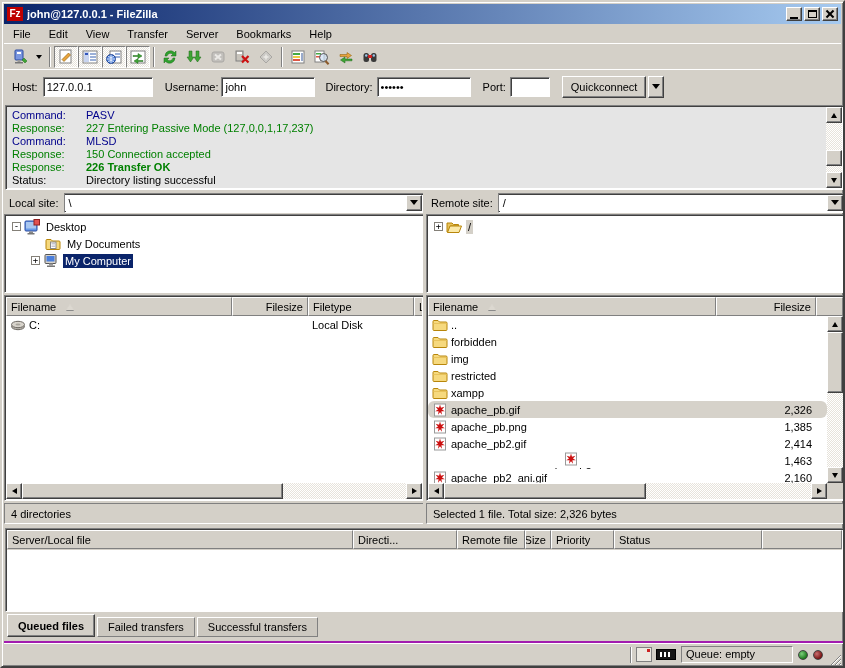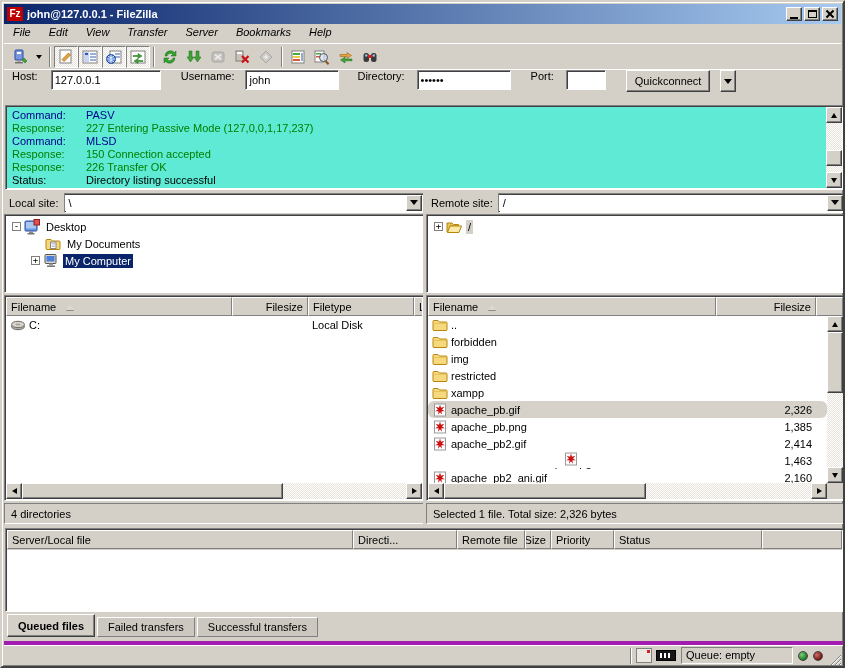--- a/index.html
+++ b/index.html
@@ -16,40 +16,40 @@
   .fz-logo{width:16px;height:14px;background:#BF0000;color:#fff;font-weight:bold;font-size:10px;line-height:14px;text-align:center;margin-right:4px;flex:none;}
   .title{color:#fff;font-weight:bold;flex:1;white-space:nowrap;overflow:hidden;}
   .wbtn{width:16px;height:14px;margin-left:2px;display:flex;align-items:center;justify-content:center;position:relative;}
   .glyph-min{width:8px;height:2px;background:#000;margin-top:8px;}
   .glyph-max{width:9px;height:8px;border:1px solid #000;border-top:2px solid #000;}
   .glyph-close{position:relative;width:10px;height:10px;}
   .glyph-close::before,.glyph-close::after{content:"";position:absolute;left:4px;top:0;width:2px;height:10px;background:#000;}
   .glyph-close::before{transform:rotate(45deg);}
   .glyph-close::after{transform:rotate(-45deg);}
   
-  .menubar{position:absolute;left:2px;top:22px;width:669px;height:19px;display:flex;align-items:flex-start;font-style:italic;}
+  .menubar{position:absolute;left:2px;top:22px;width:669px;height:19px;display:flex;align-items:center;}
   .menu-item{padding:2px 9px;cursor:default;}
   
   .toolbar{position:absolute;left:2px;top:41px;width:837px;height:26px;display:flex;align-items:center;padding-left:4px;border-top:1px solid #fff;}
   .tb-btn{width:24px;height:22px;display:flex;align-items:center;justify-content:center;border:1px solid transparent;margin:0 0;}
   .tb-btn.narrow{width:14px;}
   .tb-btn.pressed{border-color:#808080 #fff #fff #808080;background-color:#E7E3DB;background-image:linear-gradient(45deg,#fff 25%,transparent 25%,transparent 75%,#fff 75%),linear-gradient(45deg,#fff 25%,transparent 25%,transparent 75%,#fff 75%);background-size:2px 2px;background-position:0 0,1px 1px;}
   .tb-btn.disabled{opacity:.55;filter:grayscale(.9);}
   .tb-sep{width:2px;height:20px;margin:0 3px;border-left:1px solid #808080;border-right:1px solid #fff;}
   .icn svg{display:block;}
   
-  .quickbar{position:absolute;left:2px;top:67px;width:837px;height:34px;display:flex;border-top:1px solid #fff;gap:8px;}
+  .quickbar{position:absolute;left:2px;top:67px;width:837px;height:34px;display:flex;align-items:center;border-top:1px solid #fff;}
   .quickbar .lbl{white-space:nowrap;}
   .txt{height:20px;font-family:"Liberation Sans",sans-serif;font-size:11px;padding:1px 3px;background:#fff;border:1px solid;border-color:#808080 #fff #fff #808080;box-shadow:inset 1px 1px 0 #404040;outline:none;}
   .qc-btn{height:22px;font-family:"Liberation Sans",sans-serif;font-size:11px;background:#D4D0C8;border:1px solid;border-color:#fff #404040 #404040 #fff;box-shadow:inset -1px -1px 0 #808080;padding:0 8px;}
   .qc-drop{width:16px;height:22px;display:flex;align-items:center;justify-content:center;margin-left:2px;}
   .dn-arrow{width:0;height:0;border-left:4px solid transparent;border-right:4px solid transparent;border-top:5px solid #000;}
   
   .log{position:absolute;left:3px;top:103px;width:839px;height:85px;}
-  .log-lines{position:absolute;left:1px;top:1px;right:17px;bottom:1px;overflow:hidden;padding:2px 0 0 5px;background:#5eead4;}
+  .log-lines{position:absolute;left:1px;top:1px;right:17px;bottom:1px;overflow:hidden;padding:2px 0 0 5px;background:#e5e5e5;}
   .log-line{display:flex;height:13px;line-height:13px;white-space:nowrap;}
   .log-label{width:74px;flex:none;}
   
   .sb{position:absolute;display:flex;}
   .sb.v{flex-direction:column;width:16px;}
   .sb.h{flex-direction:row;height:16px;}
   .sb-btn{width:16px;height:16px;flex:none;background:#D4D0C8;border:1px solid;border-color:#fff #404040 #404040 #fff;box-shadow:inset -1px -1px 0 #808080;display:flex;align-items:center;justify-content:center;}
   .sb-track{flex:1;position:relative;}
   .sb-thumb{position:absolute;background:#D4D0C8;border:1px solid;border-color:#fff #404040 #404040 #fff;box-shadow:inset -1px -1px 0 #808080;}
   .sb.v .sb-thumb{left:0;right:0;}
@@ -93,21 +93,21 @@
   .splitter{position:absolute;left:421px;top:190px;width:3px;height:332px;background:#D4D0C8;}
   
   .queuebox{position:absolute;left:3px;top:526px;width:839px;height:84px;border:1px solid;border-color:#808080 #fff #fff #808080;box-shadow:inset 1px 1px 0 #404040;background:#fff;}
   .queue-head{position:absolute;left:1px;top:1px;right:1px;height:20px;display:flex;overflow:hidden;background:#D4D0C8;}
   .queue-body{position:absolute;left:1px;top:21px;right:1px;bottom:1px;background:#fff;}
   
   .tabs{position:absolute;left:2px;top:612px;width:837px;height:25px;display:flex;align-items:flex-start;padding-left:3px;}
   .tab{height:20px;margin-top:3px;padding:0 10px;display:flex;align-items:center;background:#CCC8C0;border:1px solid;border-color:#fff #808080 #808080 #fff;margin-right:2px;}
   .tab.active{height:23px;margin-top:0;font-weight:bold;background:#D4D0C8;border-color:#fff #404040 #404040 #fff;box-shadow:inset -1px -1px 0 #808080;}
   
-  .statusbar{position:absolute;left:2px;top:639px;width:841px;height:25px;border-top:4px solid #a21caf;box-shadow:0 1px 0 #fff inset;display:flex;align-items:center;justify-content:flex-end;padding:0 3px;}
+  .statusbar{position:absolute;left:2px;top:639px;width:841px;height:25px;border-top:2px solid #a21caf;box-shadow:0 1px 0 #fff inset;display:flex;align-items:center;justify-content:flex-end;padding:0 3px;}
   .ssep{width:1px;height:16px;background:#808080;box-shadow:1px 0 0 #fff;margin:0 5px;}
   .ascii-ind{width:16px;height:15px;border:1px solid #808080;background:#ECE9E2;position:relative;font-weight:bold;font-style:italic;font-size:11px;line-height:13px;text-align:center;}
   .ascii-ind::after{content:"";position:absolute;right:1px;top:1px;width:3px;height:3px;background:#CC2222;}
   .spd-badge{width:20px;height:11px;background:#161616;border:1px solid #000;margin-left:4px;display:flex;align-items:center;justify-content:center;}
   .spd-badge::before{content:"";width:12px;height:5px;background:repeating-linear-gradient(90deg,#fff 0 2px,#161616 2px 4px);}
   .queue-ind{width:112px;height:17px;border:1px solid;border-color:#808080 #fff #fff #808080;background:#D4D0C8;margin-left:5px;padding-left:4px;line-height:15px;}
   .led{width:10px;height:10px;border-radius:50%;border:1px solid #444;margin-left:5px;flex:none;}
   .led.green{background:radial-gradient(circle at 35% 35%,#7CCF7C,#1E7A1E 70%);}
   .led.red{background:radial-gradient(circle at 35% 35%,#C87070,#7A1414 70%);}
   .grip{margin-left:6px;width:13px;height:13px;align-self:flex-end;}
@@ -315,21 +315,21 @@
         <div class="log-line">
           <span class="log-label" style="color: rgb(0, 0, 139);">Command:</span>
           <span class="log-text" style="color: rgb(0, 0, 139);">MLSD</span>
         </div>
         <div class="log-line">
           <span class="log-label" style="color: rgb(0, 128, 0);">Response:</span>
           <span class="log-text" style="color: rgb(0, 128, 0);">150 Connection accepted</span>
         </div>
         <div class="log-line">
           <span class="log-label" style="color: rgb(0, 128, 0);">Response:</span>
-          <span class="log-text" style="color: rgb(0, 128, 0);">226 Transfer OK</span>
+          <span class="log-text" style="color: rgb(0, 128, 0); font-weight: bold;">226 Transfer OK</span>
         </div>
         <div class="log-line">
           <span class="log-label" style="color: rgb(0, 0, 0);">Status:</span>
           <span class="log-text" style="color: rgb(0, 0, 0);">Directory listing successful</span>
         </div>
       </div>
     <div class="sb v stipple" style="top:1px;right:1px;bottom:1px;">
       <span class="sb-btn">
           <span class="tri up"></span>
         </span>

